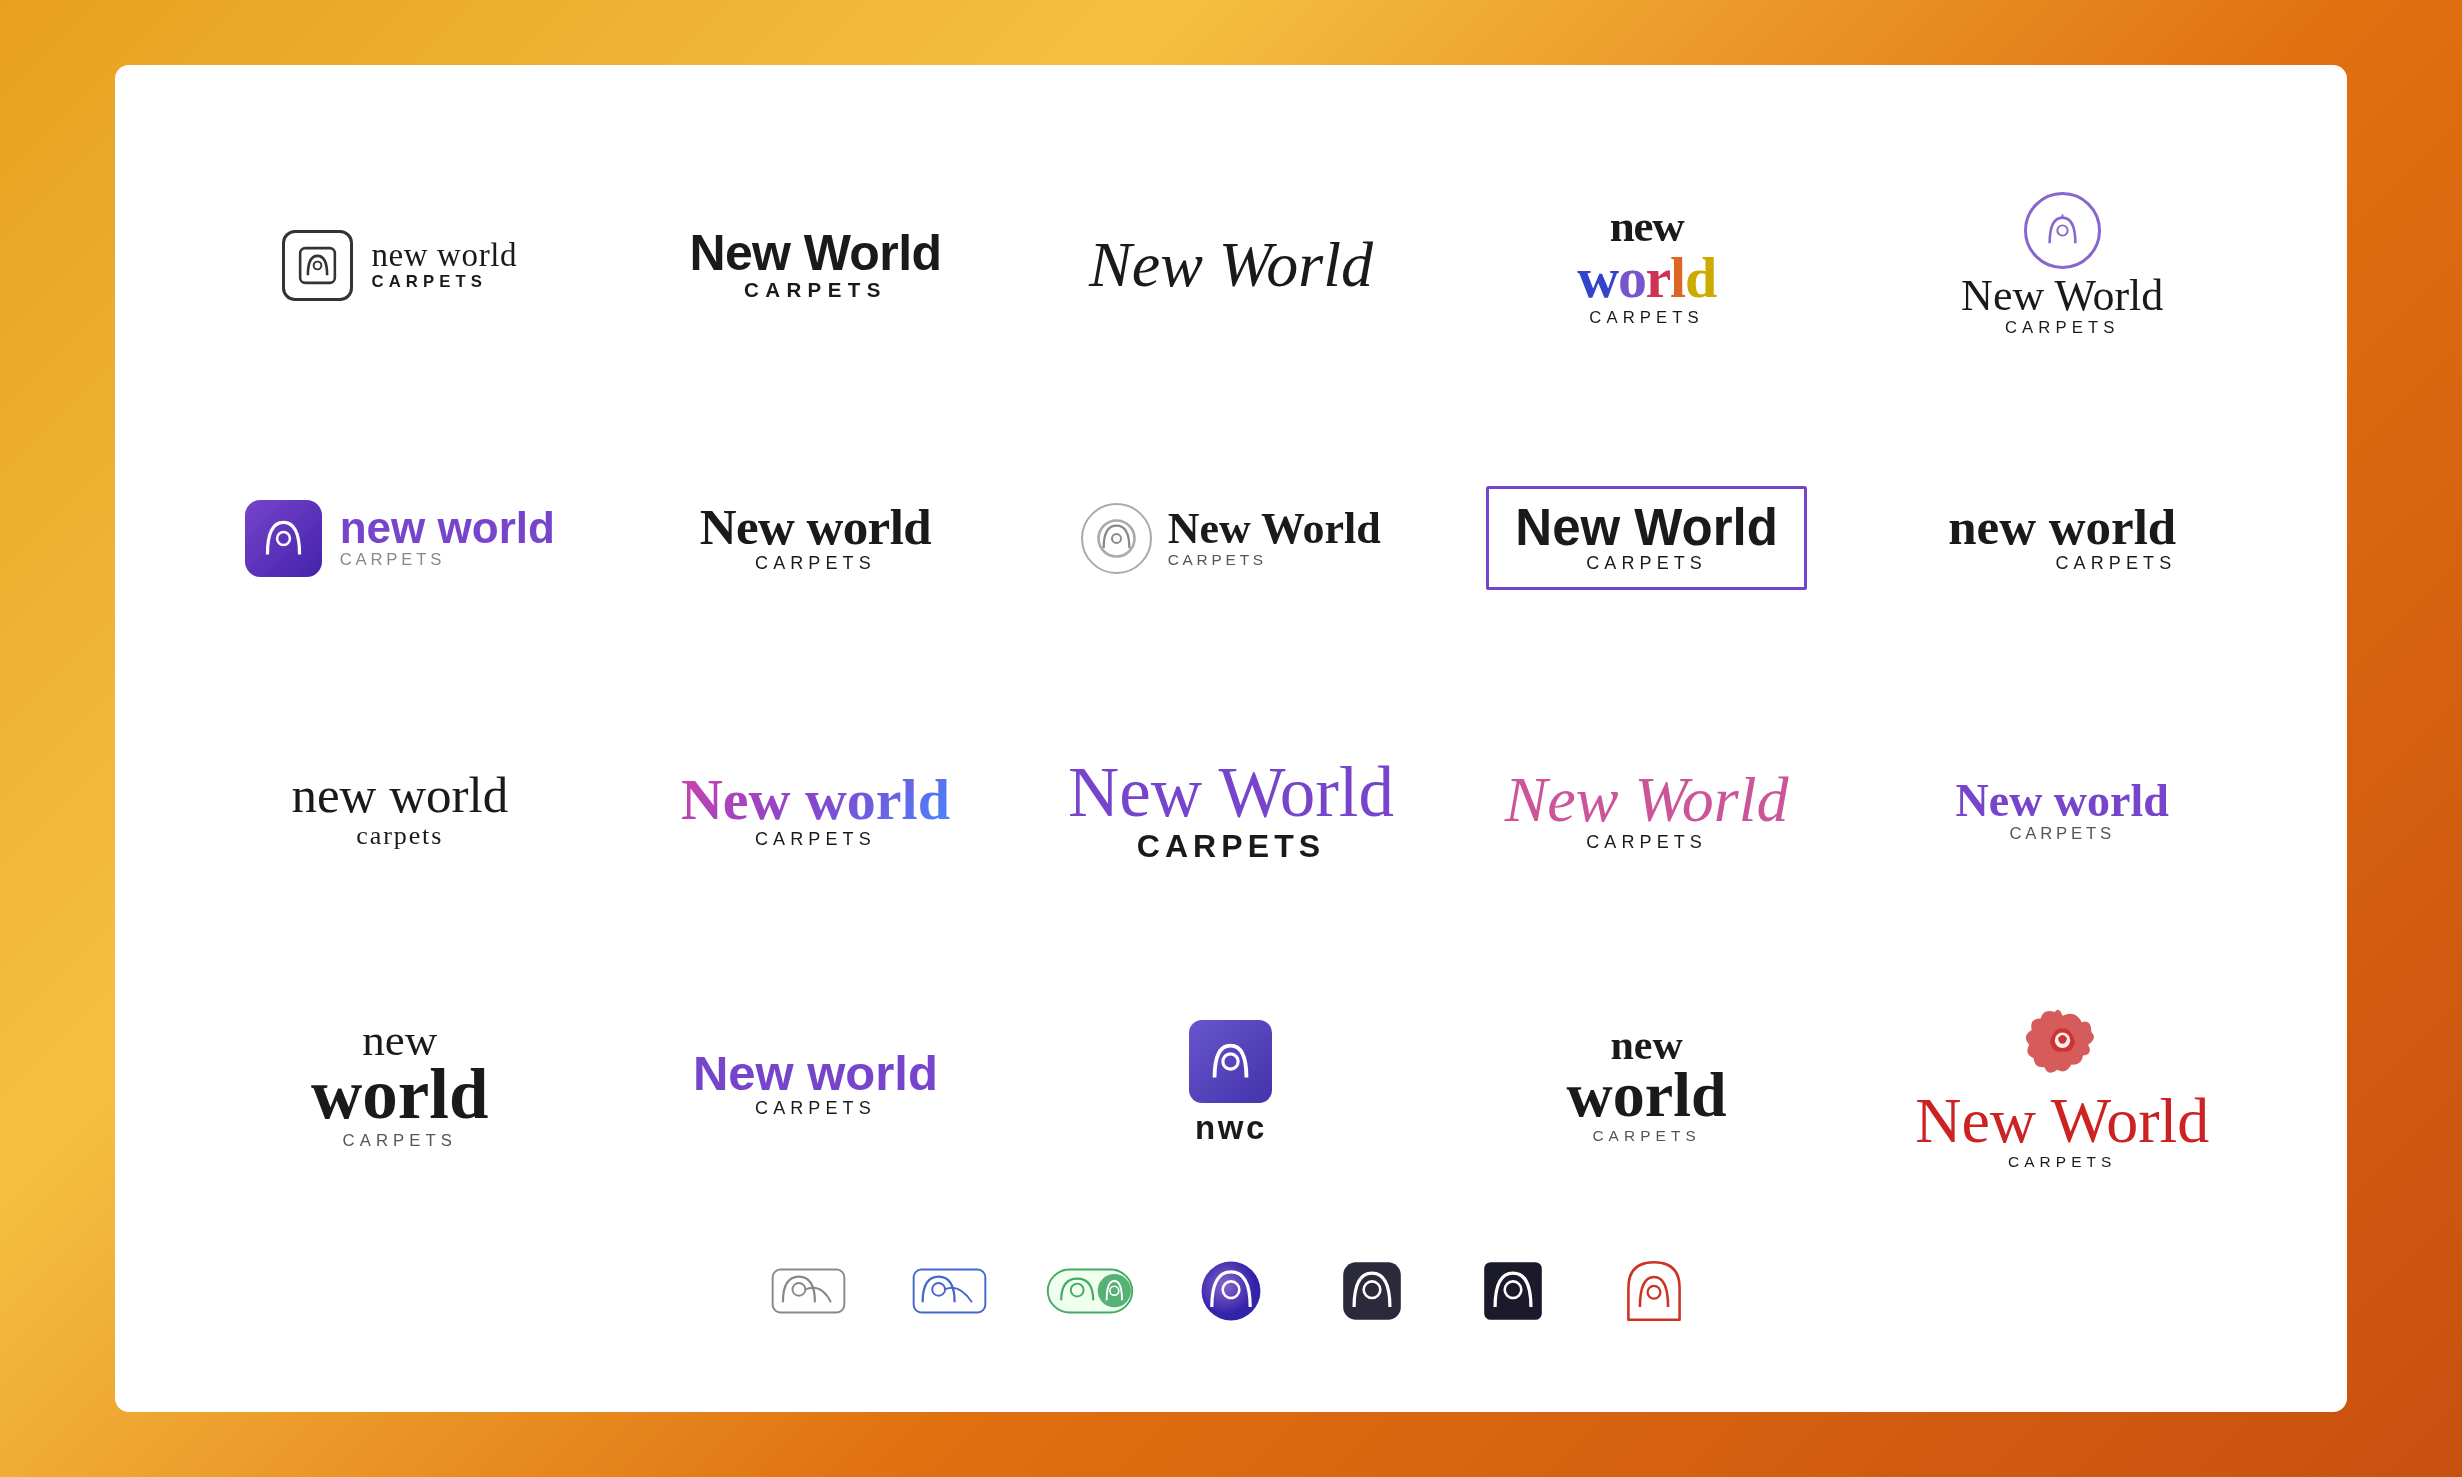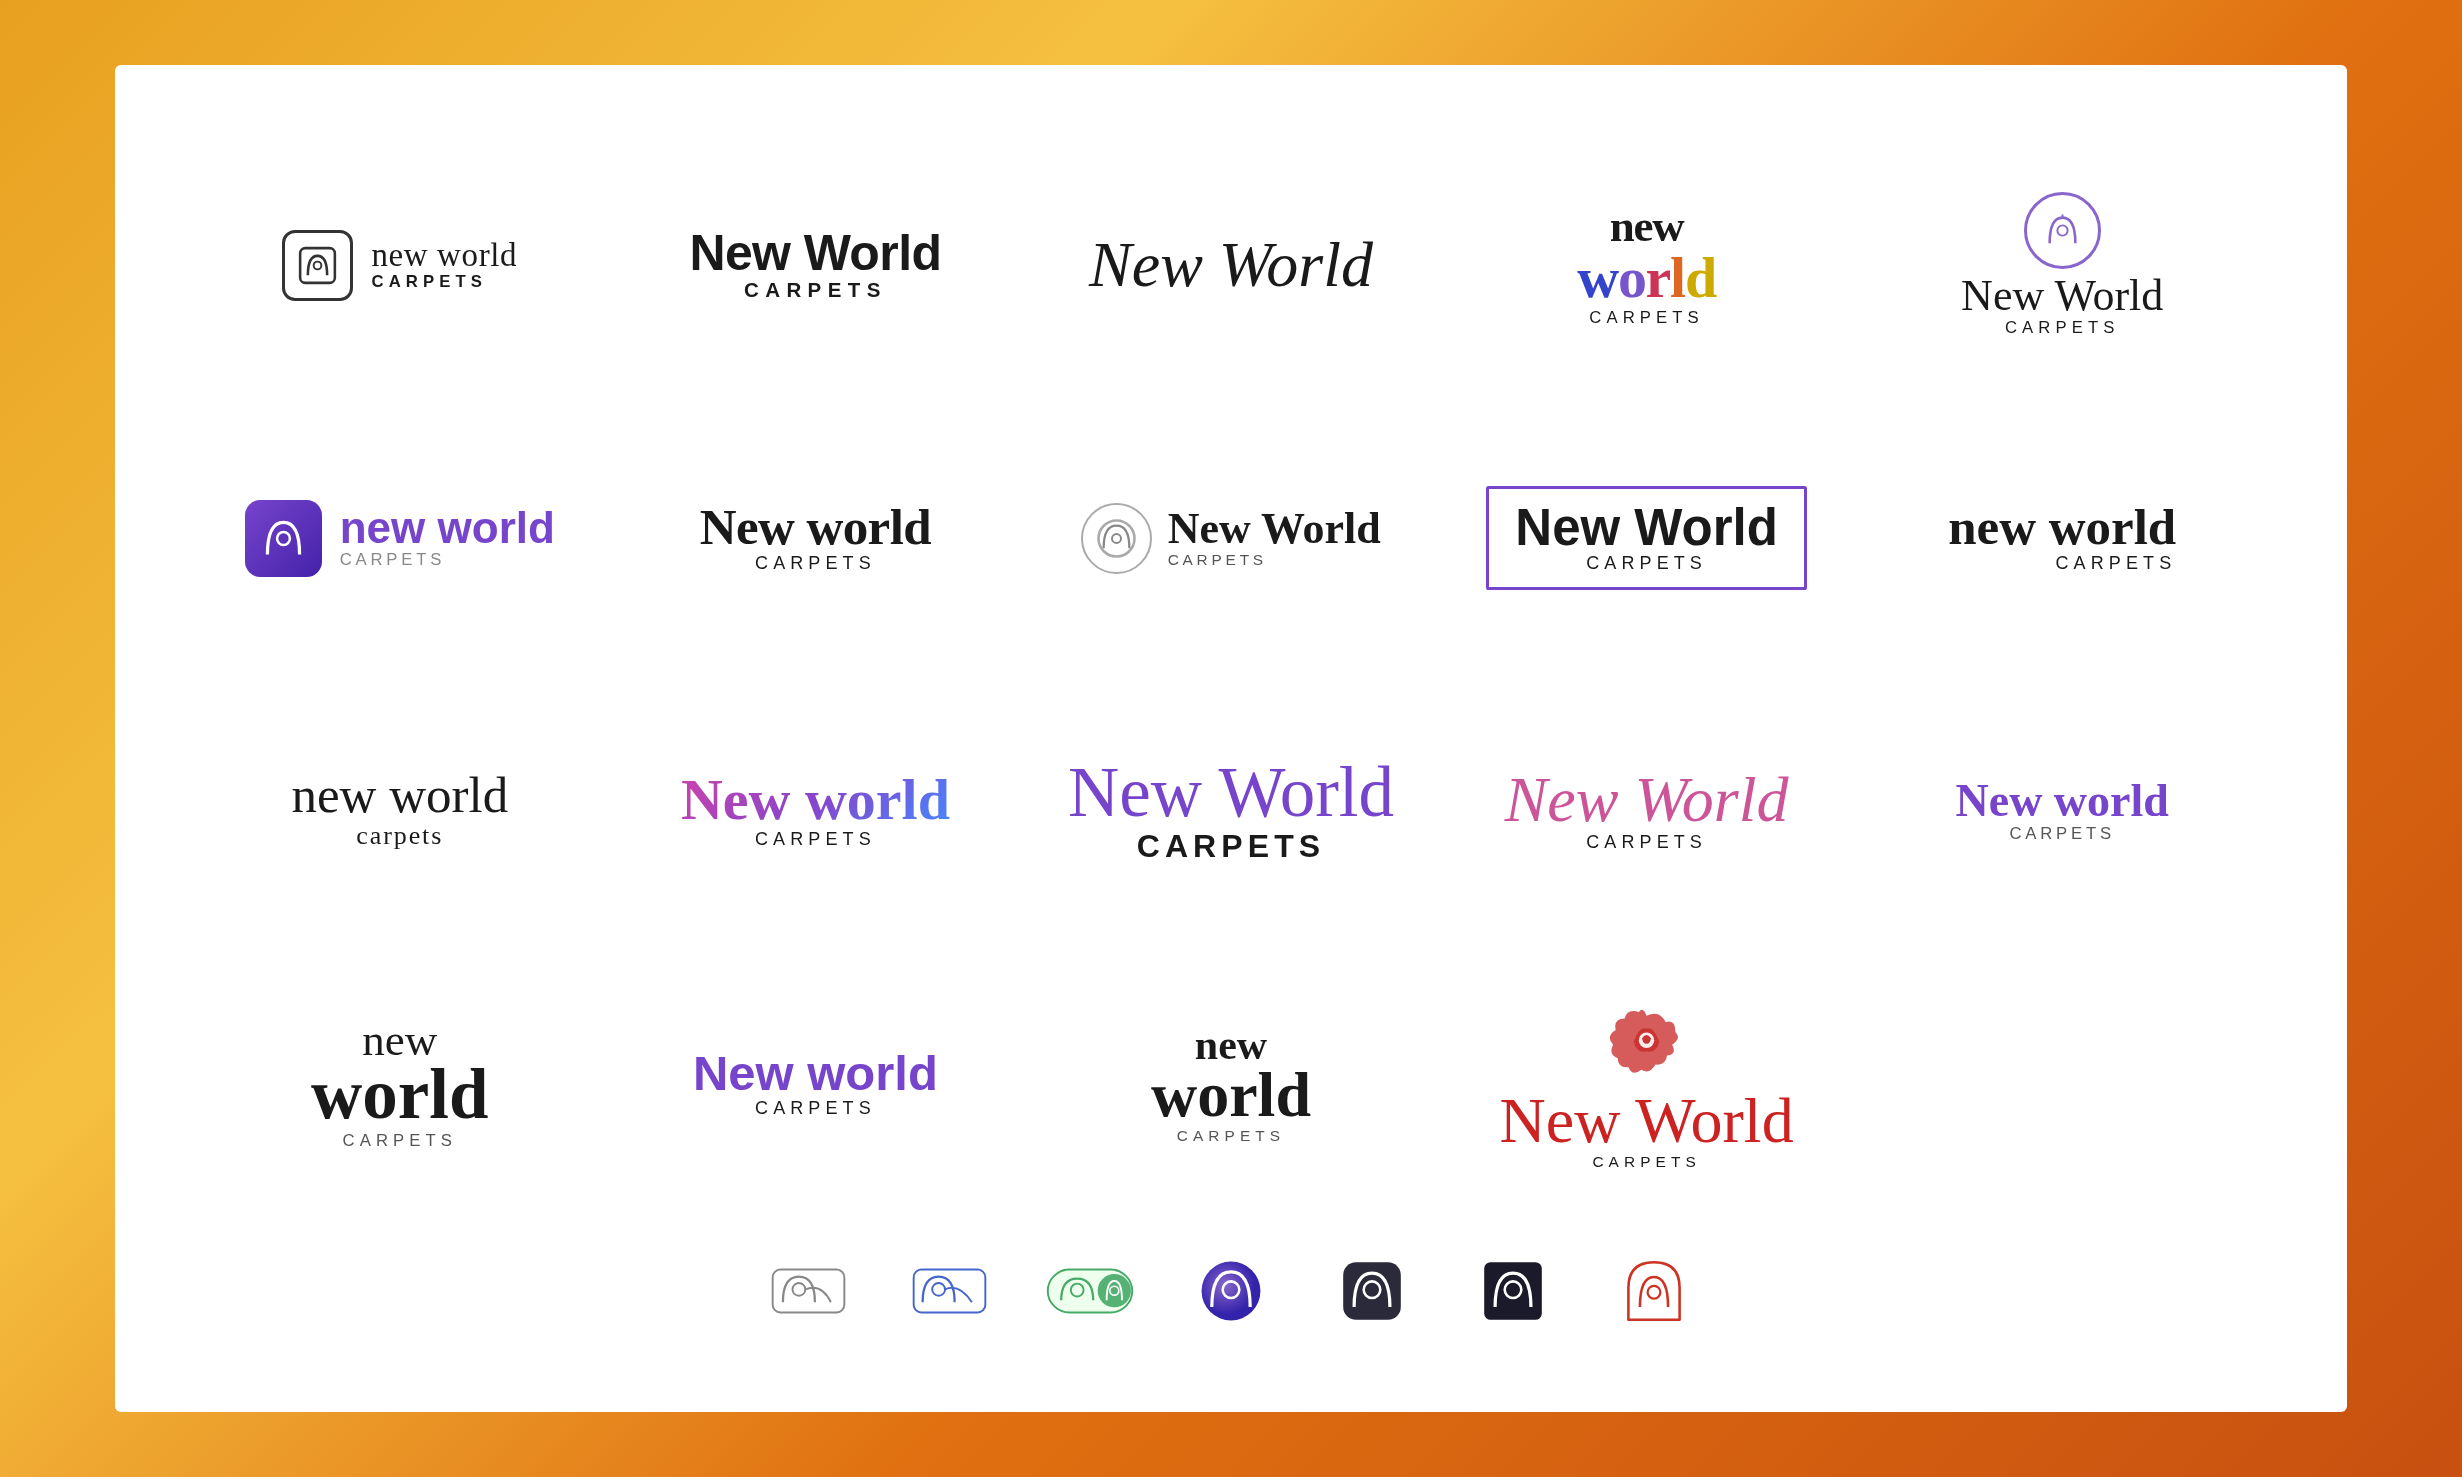--- a/index.html
+++ b/index.html
@@ -9,21 +9,21 @@
       height: 1477px;
       background: linear-gradient(135deg, #e8a020 0%, #f5c040 30%, #e07010 60%, #c85010 100%);
       display: flex;
       align-items: center;
       justify-content: center;
       font-family: Georgia, serif;
     }
 
     .main-card {
       background: #ffffff;
-      border-radius: 6px;
+      border-radius: 14px;
       width: 2232px;
       height: 1347px;
       padding: 64px 77px;
       display: flex;
       flex-direction: column;
       gap: 0;
     }
 
     .logo-grid {
       display: grid;
@@ -696,20 +696,31 @@
       </div>
     </div>
 
     <div class="logo-cell">
       <div class="logo17-wrapper">
         <span class="top">New world</span>
         <span class="bottom">CARPETS</span>
       </div>
     </div>
 
+    <div class="logo-cell">
+      <div class="logo18-wrapper">
+        <div class="logo18-icon">
+          <svg width="51" height="51" viewBox="0 0 80 80" fill="none">
+            <path d="M15 65 Q15 15 40 15 Q65 15 65 65" stroke="white" stroke-width="6" fill="none"></path>
+            <circle cx="40" cy="40" r="12" stroke="white" stroke-width="5" fill="none"></circle>
+          </svg>
+        </div>
+        <div class="logo18-text">nwc</div>
+      </div>
+    </div>
 
     <div class="logo-cell">
       <div class="logo19-wrapper">
         <span class="new">new</span>
         <span class="world">world</span>
         <span class="carpets">CARPETS</span>
       </div>
     </div>
 
     <div class="logo-cell">

